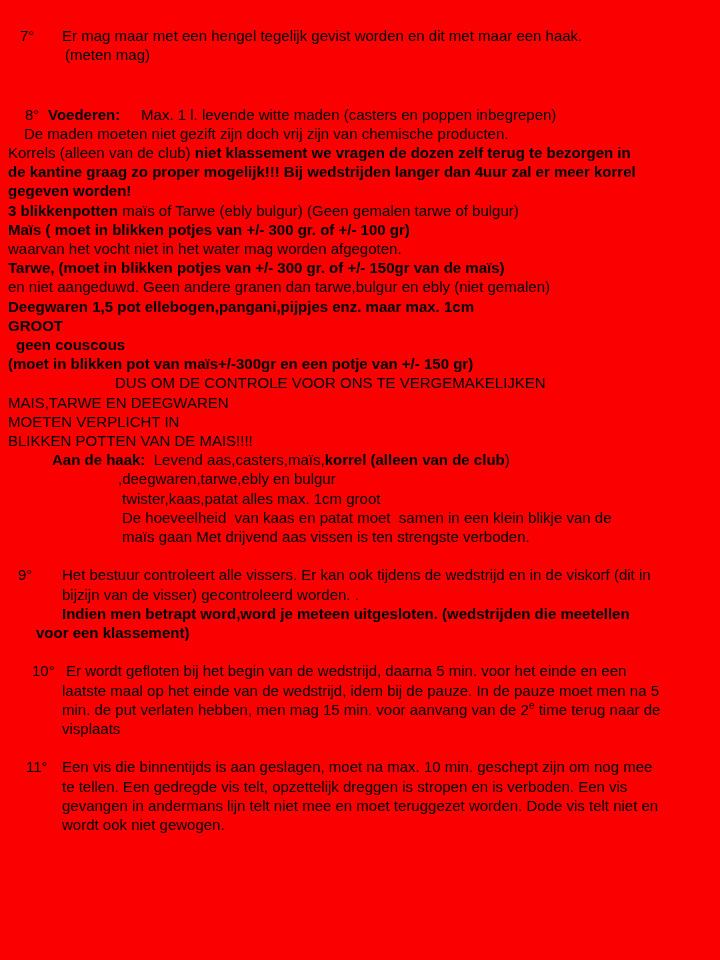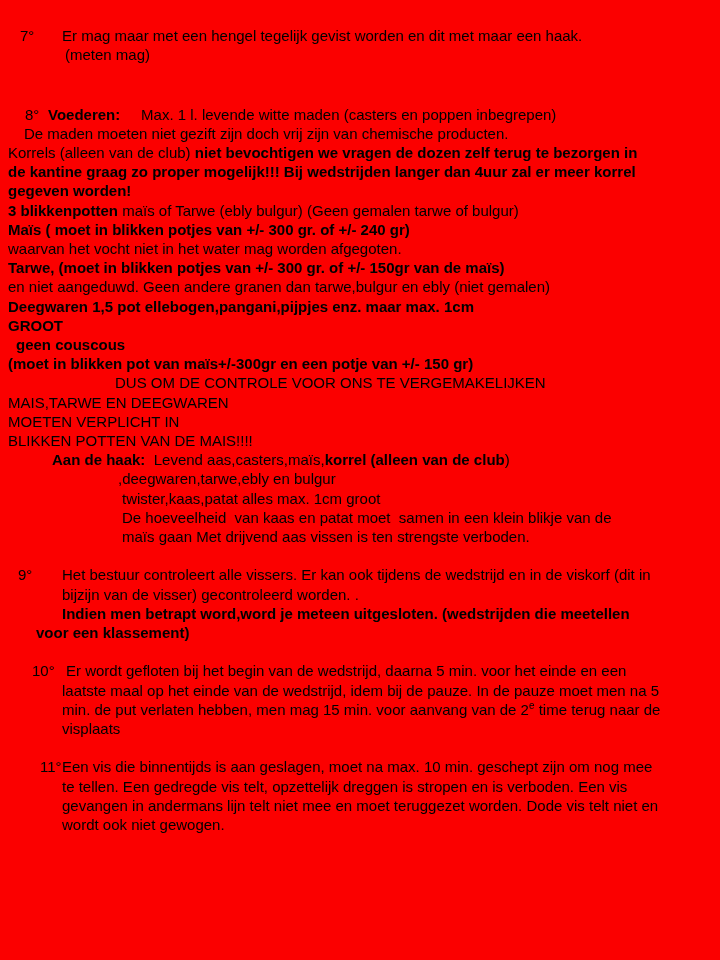--- a/index.html
+++ b/index.html
@@ -38,25 +38,25 @@
 </style>
 </head>
 <body>
 
 <div class="page" style="background: rgb(251, 0, 0); color: rgb(0, 0, 0);">
     <div class="line"><span class="num" style="left: 20px;">7°</span><span class="content" style="padding-left: 62px;"><span class="run">Er mag maar met een hengel tegelijk gevist worden en dit met maar een haak.</span></span></div>
     <div class="line"><span class="content" style="padding-left: 65px;"><span class="run">(meten mag)</span></span></div>
     <div class="line"></div>
     <div class="line"><span class="num" style="left: 25px;">8°</span><span class="content" style="padding-left: 48px; margin-top: 21px;"><span class="run b">Voederen:</span><span class="run">     Max. 1 l. levende witte maden (casters en poppen inbegrepen)</span></span></div>
     <div class="line"><span class="content" style="padding-left: 8px; margin-left: 16px;"><span class="run">De maden moeten niet gezift zijn doch vrij zijn van chemische producten.</span></span></div>
-    <div class="line"><span class="content" style="padding-left: 8px;"><span class="run">Korrels (alleen van de club) </span><span class="run b">niet bevochtigen we vragen de dozen zelf terug te bezorgen in</span></span></div>
+    <div class="line"><span class="content" style="padding-left: 8px;"><span class="run">Korrels (alleen van de club) </span><span class="run b">niet klassement we vragen de dozen zelf terug te bezorgen in</span></span></div>
     <div class="line"><span class="content" style="padding-left: 8px;"><span class="run b">de kantine graag zo proper mogelijk!!! Bij wedstrijden langer dan 4uur zal er meer korrel</span></span></div>
     <div class="line"><span class="content" style="padding-left: 8px;"><span class="run b">gegeven worden!</span></span></div>
     <div class="line"><span class="content" style="padding-left: 8px;"><span class="run b">3 blikkenpotten</span><span class="run"> maïs of Tarwe (ebly bulgur) (Geen gemalen tarwe of bulgur)</span></span></div>
-    <div class="line"><span class="content" style="padding-left: 8px;"><span class="run b">Maïs ( moet in blikken potjes van +/- 300 gr. of +/- 240 gr)</span></span></div>
+    <div class="line"><span class="content" style="padding-left: 8px;"><span class="run b">Maïs ( moet in blikken potjes van +/- 300 gr. of +/- 100 gr)</span></span></div>
     <div class="line"><span class="content" style="padding-left: 8px;"><span class="run">waarvan het vocht niet in het water mag worden afgegoten.</span></span></div>
     <div class="line"><span class="content" style="padding-left: 8px;"><span class="run b">Tarwe, (moet in blikken potjes van +/- 300 gr. of +/- 150gr van de maïs)</span></span></div>
     <div class="line"><span class="content" style="padding-left: 8px;"><span class="run">en niet aangeduwd. Geen andere granen dan tarwe,bulgur en ebly (niet gemalen)</span></span></div>
     <div class="line"><span class="content" style="padding-left: 8px;"><span class="run b">Deegwaren 1,5 pot ellebogen,pangani,pijpjes enz. maar max. 1cm</span></span></div>
     <div class="line"><span class="content" style="padding-left: 8px;"><span class="run b">GROOT</span></span></div>
     <div class="line"><span class="content" style="padding-left: 16px;"><span class="run b">geen couscous</span></span></div>
     <div class="line"><span class="content" style="padding-left: 8px;"><span class="run b">(moet in blikken pot van maïs+/-300gr en een potje van +/- 150 gr)</span></span></div>
     <div class="line"><span class="content" style="padding-left: 115px;"><span class="run">DUS OM DE CONTROLE VOOR ONS TE VERGEMAKELIJKEN</span></span></div>
     <div class="line"><span class="content" style="padding-left: 8px;"><span class="run">MAIS,TARWE EN DEEGWAREN</span></span></div>
     <div class="line"><span class="content" style="padding-left: 8px;"><span class="run">MOETEN VERPLICHT IN</span></span></div>
@@ -70,17 +70,17 @@
     <div class="line"><span class="num" style="left: 18px;">9°</span><span class="content" style="padding-left: 62px;"><span class="run">Het bestuur controleert alle vissers. Er kan ook tijdens de wedstrijd en in de viskorf (dit in</span></span></div>
     <div class="line"><span class="content" style="padding-left: 62px;"><span class="run">bijzijn van de visser) gecontroleerd worden. .</span></span></div>
     <div class="line"><span class="content" style="padding-left: 62px;"><span class="run b">Indien men betrapt word,word je meteen uitgesloten. (wedstrijden die meetellen</span></span></div>
     <div class="line"><span class="content" style="padding-left: 36px;"><span class="run b">voor een klassement)</span></span></div>
     <div class="line"></div>
     <div class="line"><span class="num" style="left: 32px;">10°</span><span class="content" style="padding-left: 66px;"><span class="run">Er wordt gefloten bij het begin van de wedstrijd, daarna 5 min. voor het einde en een</span></span></div>
     <div class="line"><span class="content" style="padding-left: 62px;"><span class="run">laatste maal op het einde van de wedstrijd, idem bij de pauze. In de pauze moet men na 5</span></span></div>
     <div class="line"><span class="content" style="padding-left: 62px;"><span class="run">min. de put verlaten hebben, men mag 15 min. voor aanvang van de 2</span><sup class="run">e</sup><span class="run"> time terug naar de</span></span></div>
     <div class="line"><span class="content" style="padding-left: 62px;"><span class="run">visplaats</span></span></div>
     <div class="line"></div>
-    <div class="line"><span class="num" style="left: 40px; text-align: right;">11°</span><span class="content" style="padding-left: 62px;"><span class="run">Een vis die binnentijds is aan geslagen, moet na max. 10 min. geschept zijn om nog mee</span></span></div>
+    <div class="line"><span class="num" style="left: 26px; text-align: right;">11°</span><span class="content" style="padding-left: 62px;"><span class="run">Een vis die binnentijds is aan geslagen, moet na max. 10 min. geschept zijn om nog mee</span></span></div>
     <div class="line"><span class="content" style="padding-left: 62px;"><span class="run">te tellen. Een gedregde vis telt, opzettelijk dreggen is stropen en is verboden. Een vis</span></span></div>
     <div class="line"><span class="content" style="padding-left: 62px;"><span class="run">gevangen in andermans lijn telt niet mee en moet teruggezet worden. Dode vis telt niet en</span></span></div>
     <div class="line"><span class="content" style="padding-left: 62px;"><span class="run">wordt ook niet gewogen.</span></span></div>
   </div>
 
 </body></html>

